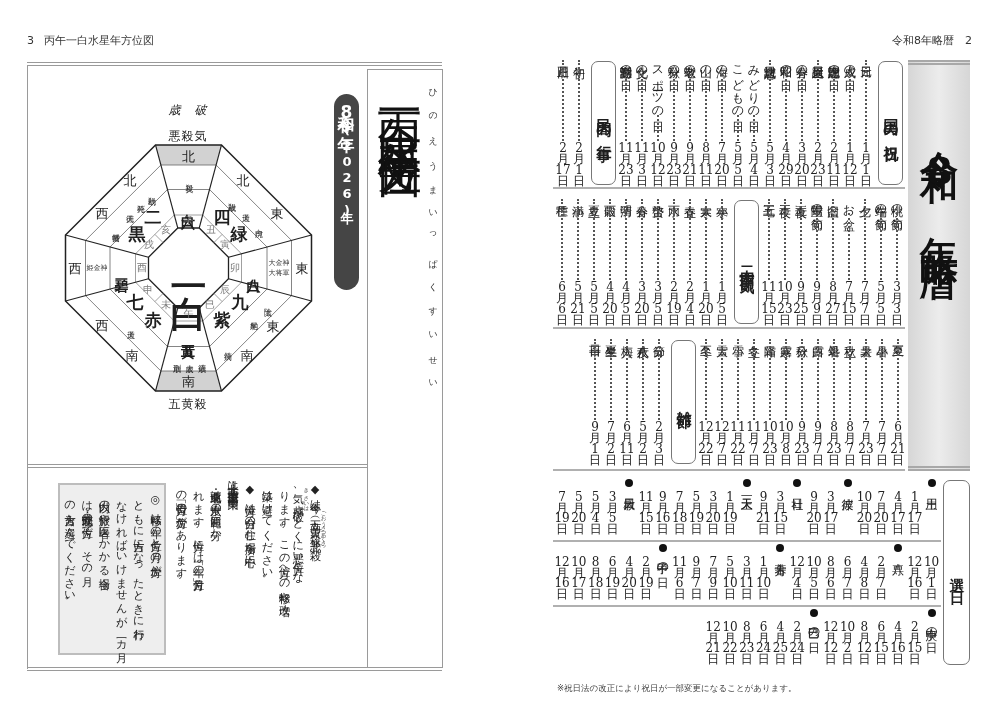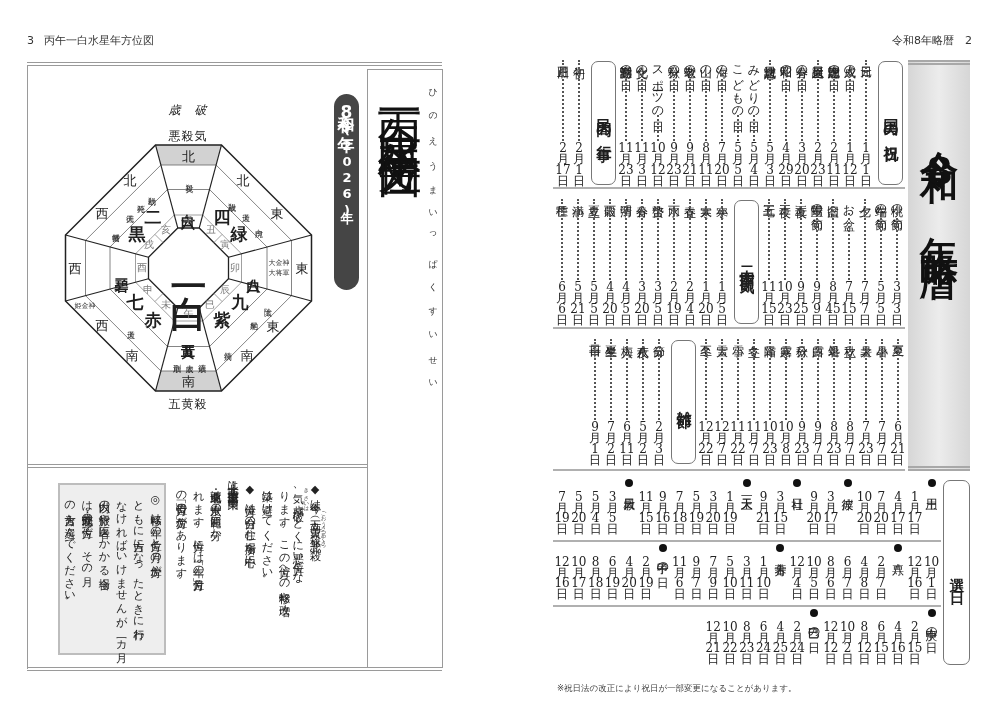--- a/index.html
+++ b/index.html
@@ -136,21 +136,21 @@
 <div class="dl br" style="left:235px;top:268px;">卯</div>
 <div class="dl star2 vt" style="left:254px;top:268px;">八白</div>
 <div class="dl godh" style="left:279px;top:268px;">
     <div>大金神</div>
     <div>大将軍</div>
   </div>
 <div class="dl dir" style="left:302px;top:268px;">東</div>
 
 <div class="dl br" style="left:142px;top:268px;">酉</div>
 <div class="dl star2 vt" style="left:122px;top:268px;">三碧</div>
-<div class="dl godh" style="left:85px;top:268px;margin-top:38px;">姫金神</div>
+<div class="dl godh" style="left:97px;top:268px;">姫金神</div>
 <div class="dl dir" style="left:75px;top:268px;">西</div>
 
 <div class="dl dir" style="left:243px;top:180px;">北</div>
 <div class="dl dir" style="left:277px;top:213px;">東</div>
 <div class="dl god vt" style="left:231px;top:197px;">歳殺</div>
 <div class="dl god vt" style="left:245px;top:208px;">天道</div>
 <div class="dl god vt" style="left:258px;top:223px;">白虎</div>
 <div class="dl star" style="left:222px;top:217px;">四</div>
 <div class="dl star" style="left:239px;top:234px;">緑</div>
 <div class="dl br" style="left:211px;top:230px;">丑</div>
@@ -457,21 +457,21 @@
         <span>15</span>
         <span>日</span>
       </span>
     </div>
     <div class="col">
       <span class="nm">旧盆</span>
       <span class="lead"></span>
       <span class="dt">
         <span>8</span>
         <span>月</span>
-        <span>45</span>
+        <span>27</span>
         <span>日</span>
       </span>
     </div>
     <div class="col">
       <span class="nm">重陽の節句</span>
       <span class="lead"></span>
       <span class="dt">
         <span>9</span>
         <span>月</span>
         <span>9</span>

